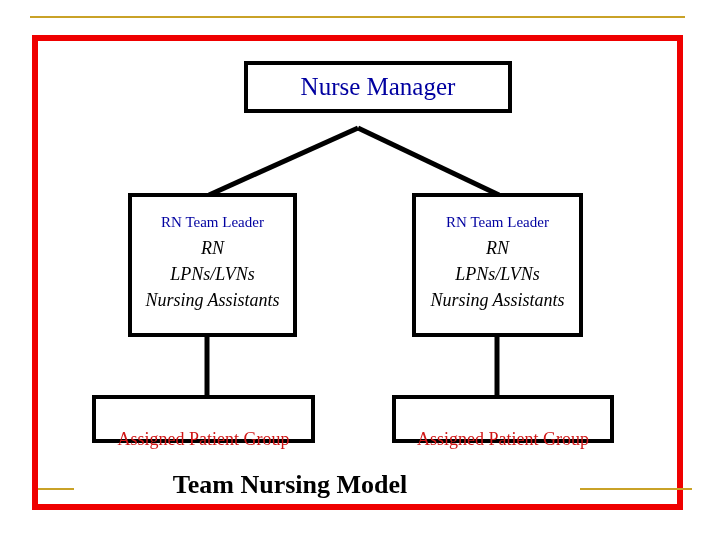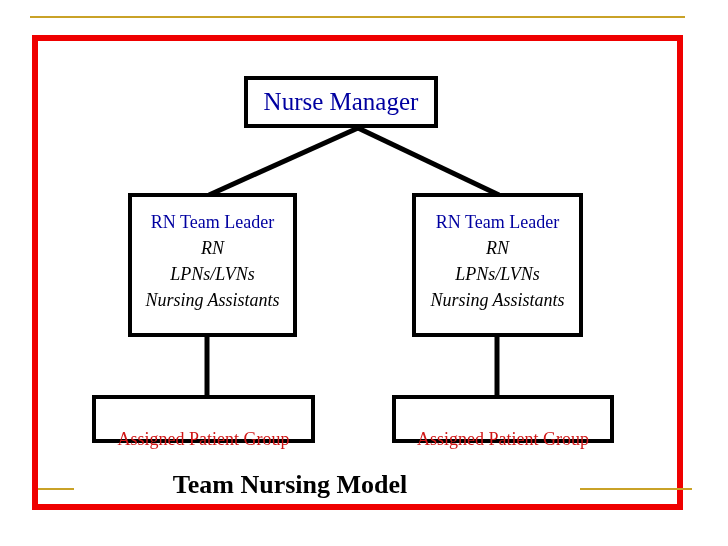--- a/index.html
+++ b/index.html
@@ -61,22 +61,22 @@
     border: 4px solid #000000;
     display: flex;
     flex-direction: column;
     align-items: center;
     justify-content: center;
     z-index: 3;
   }
 
   #node-manager {
     left: 244px;
-    top: 76px;
-    width: 194px;
+    top: 61px;
+    width: 268px;
     height: 52px;
   }
   #node-manager .node-title {
     font-size: 25px;
     line-height: 28px;
   }
 
   #node-team-left {
     left: 128px;
     top: 193px;
@@ -88,21 +88,21 @@
   #node-team-right {
     left: 412px;
     top: 193px;
     width: 171px;
     height: 144px;
     justify-content: flex-start;
     padding-top: 12px;
   }
   .node-title {
     color: #0000a0;
-    font-size: 18px;
+    font-size: 15px;
     line-height: 26px;
     white-space: nowrap;
   }
   .node-line {
     color: #000000;
     font-size: 18px;
     line-height: 26px;
     white-space: nowrap;
     font-style: italic;
   }

